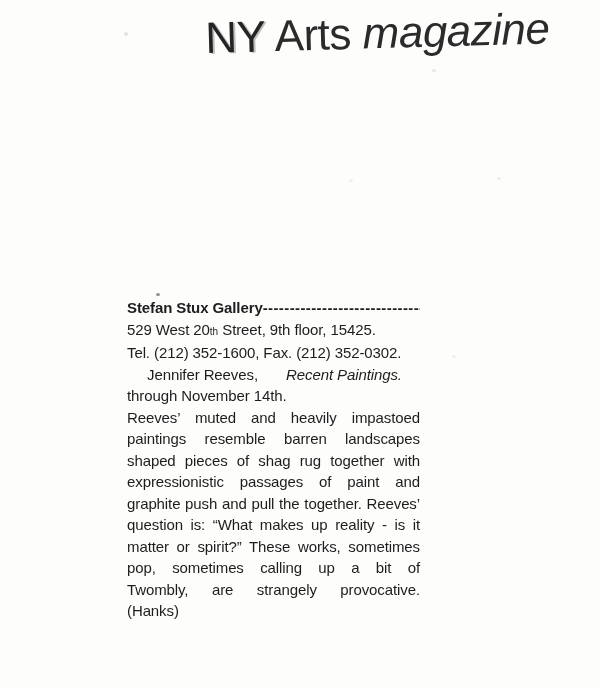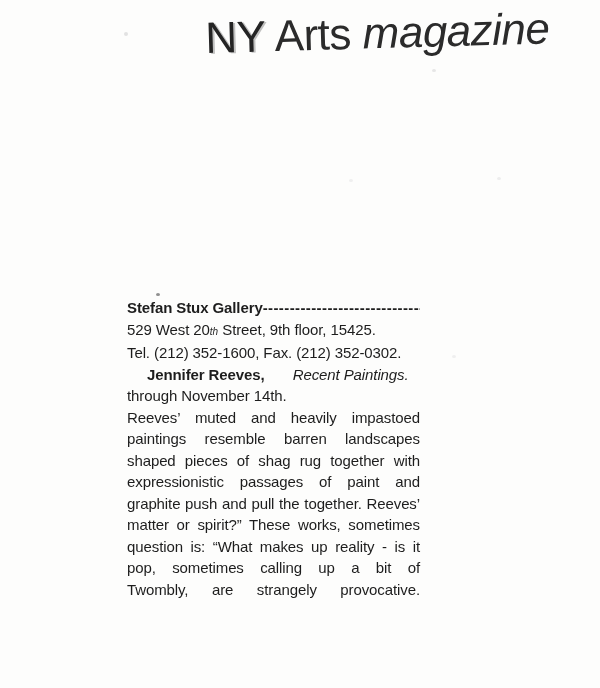--- a/index.html
+++ b/index.html
@@ -55,23 +55,22 @@
   .bold { font-weight: bold; }
   .nowrap { white-space: nowrap; overflow: hidden; }
   .indent { padding-left: 20px; }
   .just {
     text-align: justify;
     text-align-last: justify;
   }
   .ord {
     font-size: 10px;
     letter-spacing: 0;
-    font-style: italic;
   }
-  .artist-name { font-weight: bold; }
+  .artist-name { font-weight: normal; }
   .show-title { font-style: italic; margin-left: 24px; }
   .dashes { letter-spacing: 0.4px; }
 
   
   .speck {
     position: absolute;
     border-radius: 50%;
   }
   .speck-1 { left: 156px; top: 293px; width: 4px; height: 3px; background: #8f8f8f; }
   .speck-2 { left: 124px; top: 32px;  width: 4px; height: 4px; background: #e2e2e2; }
@@ -97,25 +96,26 @@
 
     <div class="line indent"><span class="artist-name">Jennifer Reeves,</span><span class="show-title"> Recent Paintings.</span></div>
 
     <div class="line">through November 14th.</div>
 
     <div class="line just">Reeves’ muted and heavily impastoed</div>
     <div class="line just">paintings resemble barren landscapes</div>
     <div class="line just">shaped pieces of shag rug together with</div>
     <div class="line just">expressionistic passages of paint and</div>
     <div class="line just">graphite push and pull the together. Reeves’</div>
+    <div class="line just">question is: “What makes up reality - is it</div>
     <div class="line just">matter or spirit?” These works, sometimes</div>
-    <div class="line just">question is: “What makes up reality - is it</div>
     <div class="line just">pop, sometimes calling up a bit of</div>
     <div class="line just">Twombly, are strangely provocative.</div>
 
+    <div class="line">(Hanks)</div>
   </div>
 
   <div class="speck speck-1"></div>
   <div class="speck speck-2"></div>
   <div class="speck speck-3"></div>
   <div class="speck speck-4"></div>
   <div class="speck speck-5"></div>
   <div class="speck speck-6"></div>
 </div>
 

